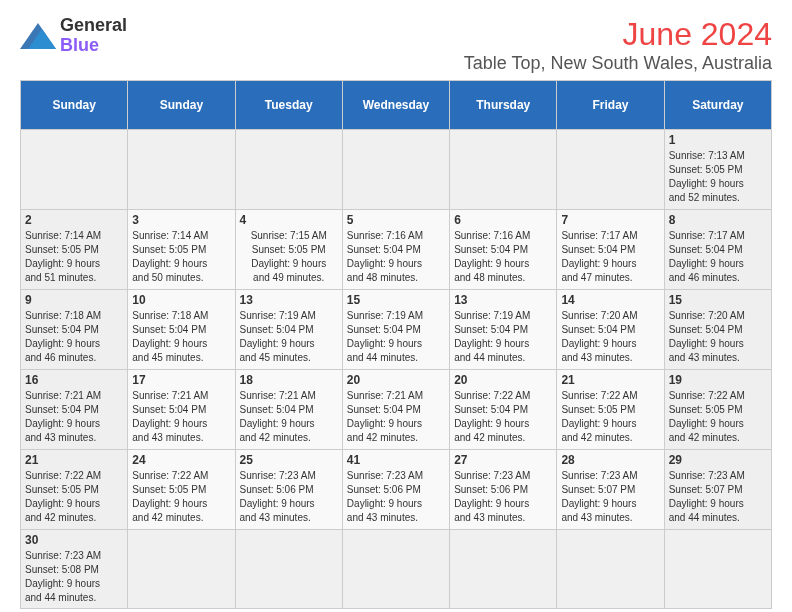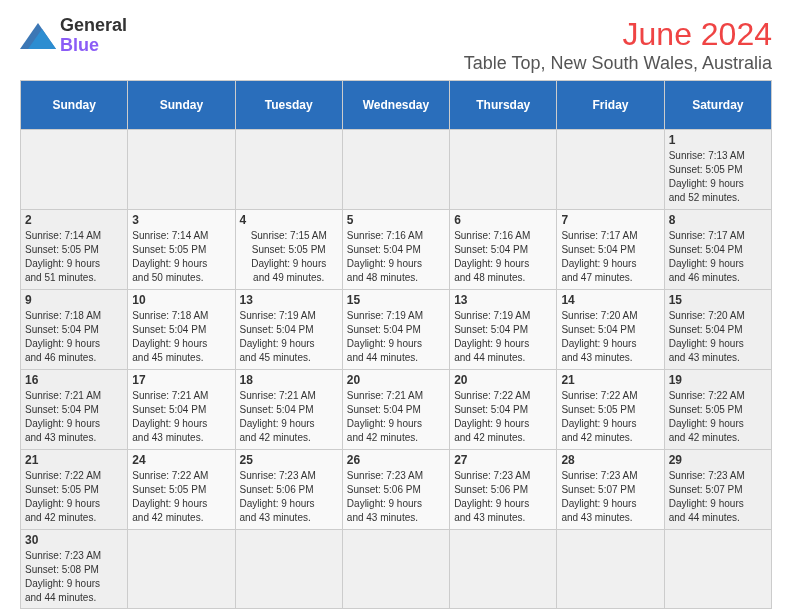--- a/index.html
+++ b/index.html
@@ -310,21 +310,21 @@
 and 42 minutes.</div>
         </td>
         <td>
           <span class="day-number">25</span>
           <div class="day-info" style="white-space: pre-line;">Sunrise: 7:23 AM
 Sunset: 5:06 PM
 Daylight: 9 hours
 and 43 minutes.</div>
         </td>
         <td>
-          <span class="day-number">26</span>
+          <span class="day-number">41</span>
           <div class="day-info" style="white-space: pre-line;">Sunrise: 7:23 AM
 Sunset: 5:06 PM
 Daylight: 9 hours
 and 43 minutes.</div>
         </td>
         <td>
           <span class="day-number">27</span>
           <div class="day-info" style="white-space: pre-line;">Sunrise: 7:23 AM
 Sunset: 5:06 PM
 Daylight: 9 hours

